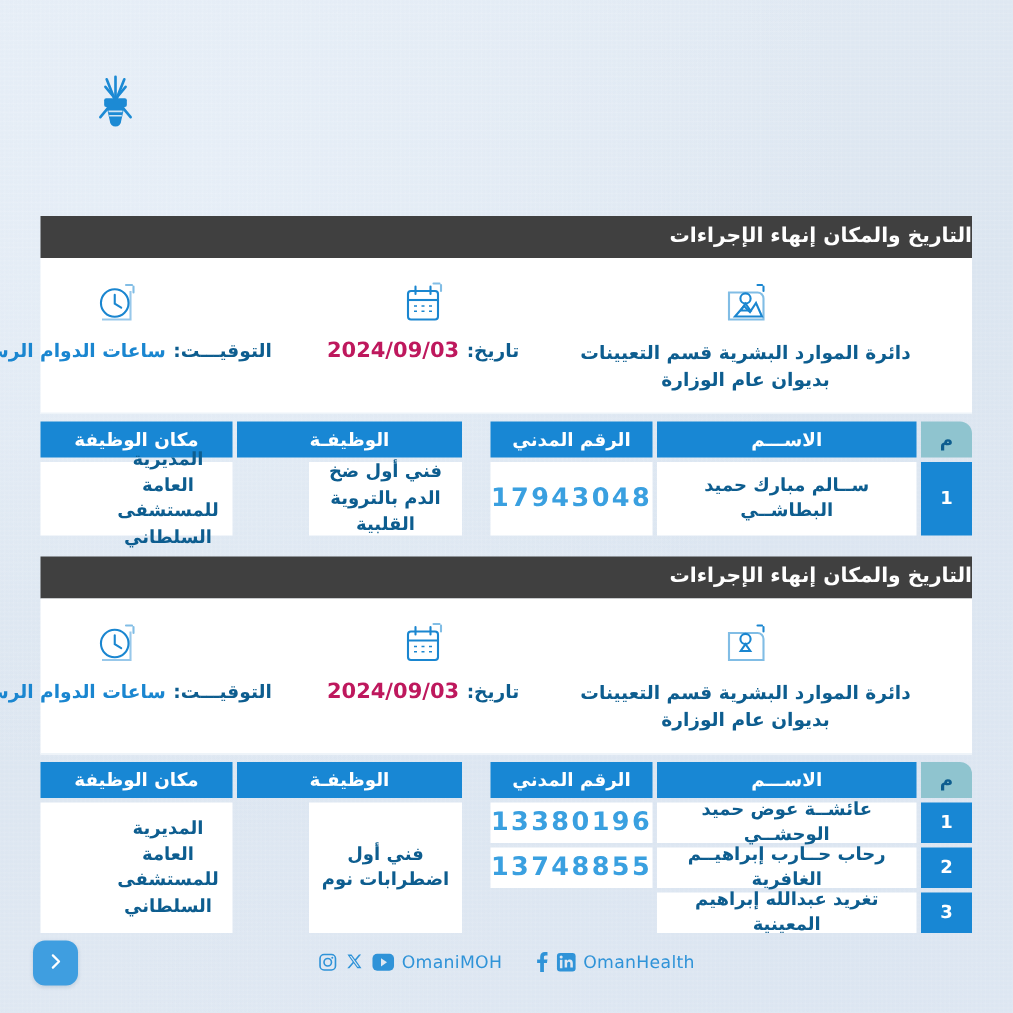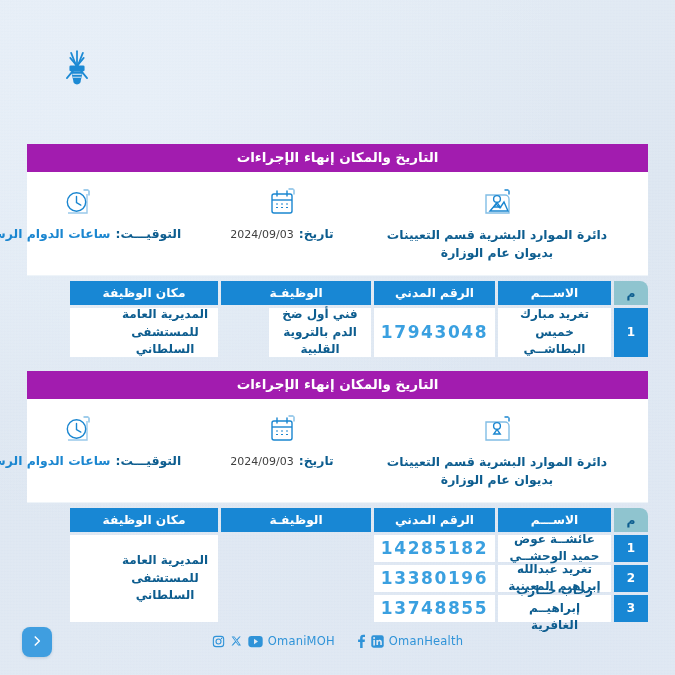--- a/index.html
+++ b/index.html
@@ -45,23 +45,23 @@
   
   .card{
     position:absolute;
     left:27px; right:27px;
     width:621px;
   }
   #card-1{ top:144px; }
   #card-2{ top:371px; }
 
   .card-title{
-    background:#a21caf;
+    background:#404040;
     color:#ffffff;
-    text-align:center;
+    text-align:right;
     font-size:13.5px;
     font-weight:bold;
     letter-spacing:.2px;
     padding:6px 0 7px;
     line-height:1.1;
   }
 
   
   .info-band{
     background:#ffffff;
@@ -99,38 +99,38 @@
   .inline-row{
     display:flex;
     flex-direction:row;
     align-items:baseline;
     justify-content:center;
     gap:5px;
     flex-wrap:nowrap;
   }
   .label-strong{ color:#0d5d8f; font-weight:bold; font-size:12.4px; white-space:nowrap;}
   .value-accent{ color:#1a86d0; font-weight:bold; font-size:12.4px; white-space:nowrap;}
-  .value-dark{ color:#404040; font-weight:normal; font-size:11px; white-space:nowrap; direction:ltr; unicode-bidi:isolate;}
+  .value-dark{ color:#be185d; font-weight:bold; font-size:14px; white-space:nowrap; direction:ltr; unicode-bidi:isolate;}
 
   
   .tbl{
     width:100%;
     display:flex;
     flex-direction:row;   
     align-items:stretch;
     margin-top:5px;
     gap:3px;
   }
 
   .col{ display:flex; flex-direction:column; gap:3px; }
   .col-idx{ width:34px; }
   .col-name{ flex:1 1 0; min-width:0; }
-  .col-civil{ width:121px; }
+  .col-civil{ width:108px;margin-left:16px; }
   .col-job{ width:150px; }
-  .col-place{ width:148px;margin-left:43px; }
+  .col-place{ width:128px; }
 
   .th{
     background:#1887d4;
     color:#ffffff;
     font-size:12.2px;
     font-weight:bold;
     text-align:center;
     height:24px;
     display:flex; align-items:center; justify-content:center;
     letter-spacing:.4px;
@@ -300,21 +300,21 @@
 
     <div class="tbl">
 
       <div class="col col-idx">
         <div class="th idx">م</div>
         <div class="td idx">1</div>
       </div>
 
       <div class="col col-name">
         <div class="th">الاســـم</div>
-        <div class="td name">تغريد مبارك خميس البطاشــي</div>
+        <div class="td name">ســالم مبارك حميد البطاشــي</div>
       </div>
 
       <div class="col col-civil">
         <div class="th">الرقم المدني</div>
         <div class="td civil">17943048</div>
       </div>
 
       <div class="col col-job">
         <div class="th">الوظيفـة</div>
         <div class="td job">فني أول ضخ الدم بالتروية القلبية</div>
@@ -389,33 +389,33 @@
       <div class="col col-idx">
         <div class="th idx">م</div>
         <div class="td idx">1</div>
         <div class="td idx">2</div>
         <div class="td idx">3</div>
       </div>
 
       <div class="col col-name">
         <div class="th">الاســـم</div>
         <div class="td name">عائشــة عوض حميد الوحشــي</div>
+        <div class="td name">رحاب حــارب إبراهيــم الغافرية</div>
         <div class="td name">تغريد عبدالله إبراهيم المعينية</div>
-        <div class="td name">رحاب حــارب إبراهيــم الغافرية</div>
       </div>
 
       <div class="col col-civil">
         <div class="th">الرقم المدني</div>
-        <div class="td civil">14285182</div>
         <div class="td civil">13380196</div>
         <div class="td civil">13748855</div>
       </div>
 
       <div class="col col-job">
         <div class="th">الوظيفـة</div>
+        <div class="td job">فني أول اضطرابات نوم</div>
       </div>
 
       <div class="col col-place">
         <div class="th">مكان الوظيفة</div>
         <div class="td place">المديرية العامة
 للمستشفى السلطاني</div>
       </div>
 
     </div>
   </div>

